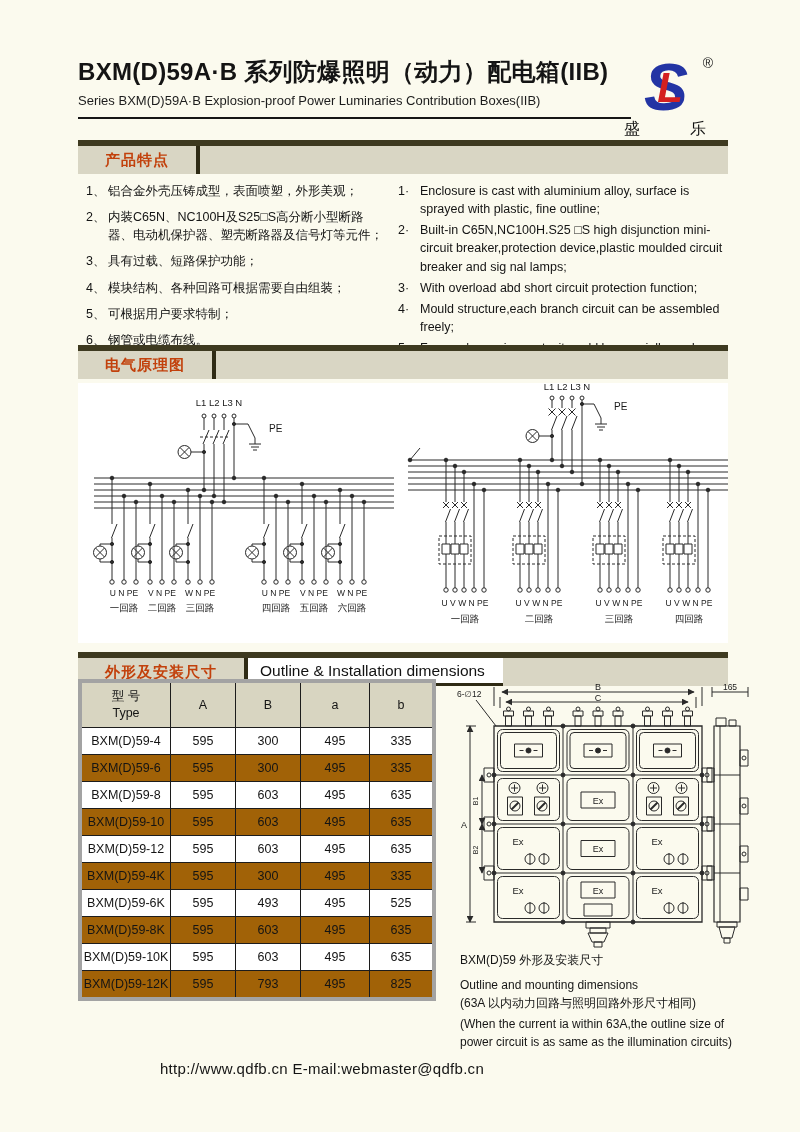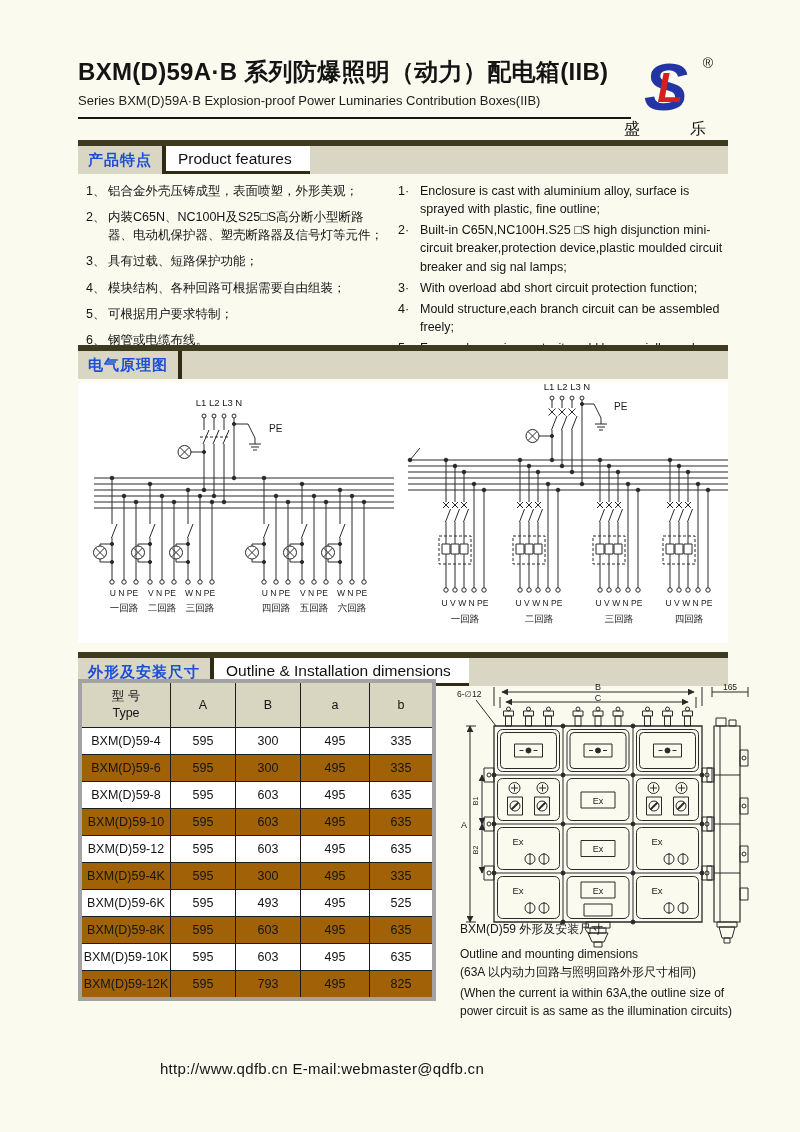--- a/index.html
+++ b/index.html
@@ -16,21 +16,21 @@
   #page-subtitle{font-size:13px;margin-top:5px;color:#1c1c1c}
   #header-rule{height:2px;background:#161616;margin-top:9px;width:553px}
 
   
   #logo{left:620px;top:50px;width:104px;height:92px}
 
   
   .band{left:78px;width:650px}
   .band-bar{height:6px;background:#3e3a20}
   .band-row{display:flex;align-items:stretch;height:28px;background:#d9d6c4}
-  .band-zh{font-weight:bold;font-size:15px;padding:0 10px;display:flex;align-items:center;color:#1d4ed8;letter-spacing:1px}
+  .band-zh{font-weight:bold;font-size:15px;padding:0 27px;display:flex;align-items:center;color:#c2410c;letter-spacing:1px}
   .band-sep{width:4px;background:#2f2b15}
   .band-en{background:#ffffff;font-size:15.5px;padding:0 18px 0 12px;display:flex;align-items:center;
            border-bottom:3px solid #2f2b15;box-sizing:border-box;color:#111}
 
   
   #features{left:86px;top:182px;width:644px;display:flex}
   .feat-col{font-size:12.5px;line-height:1.45}
   #feat-zh{width:302px}
   #feat-en{width:332px;margin-left:10px}
   .feat-item{display:flex;margin-bottom:3px}
@@ -47,21 +47,21 @@
 
   
   #dims-table{left:78px;top:679px;border-collapse:collapse;background:#fff;border:4px solid #a3a3a3}
   #dims-table th,#dims-table td{border:1px solid #1c1c1c;text-align:center;font-size:12.5px;font-weight:normal;padding:0}
   #dims-table th{height:44px;background:#d8d5c1;line-height:1.35}
   #dims-table td{height:26px}
   #dims-table tr.shade td{background:#a16207}
   .col-type{width:88px}.col-a{width:64px}.col-b{width:64px}.col-sa{width:68px}.col-sb{width:62px}
 
   
-  #caption{left:460px;top:921px;width:290px;font-size:12px;line-height:1.45;color:#161616}
+  #caption{left:460px;top:952px;width:290px;font-size:12px;line-height:1.45;color:#161616}
   #caption .cap1{margin-bottom:8px}
   #caption .cap-group{margin-bottom:4px}
 
   
   #footer{left:0;top:1060px;width:644px;text-align:center;font-size:15px;font-weight:normal;letter-spacing:.3px}
 </style>
 </head>
 <body>
 
 <div class="abs" id="header">
@@ -78,21 +78,20 @@
     <text x="12" y="84" text-anchor="middle" font-size="16" fill="#111">盛</text>
     <text x="78" y="84" text-anchor="middle" font-size="16" fill="#111">乐</text>
   </svg>
 </div>
 
 <div class="abs band" style="top:140px">
   <div class="band-bar"></div>
   <div class="band-row">
     <span class="band-zh">产品特点</span>
     <span class="band-sep"></span>
-    <span class="band-en">Product features</span>
   </div>
 </div>
 
 <div class="abs" id="features">
   <div class="feat-col" id="feat-zh">
     <div class="feat-item">
         <span class="feat-num">1、</span>
         <span class="feat-text">铝合金外壳压铸成型，表面喷塑，外形美观；</span>
       </div>
     <div class="feat-item">

